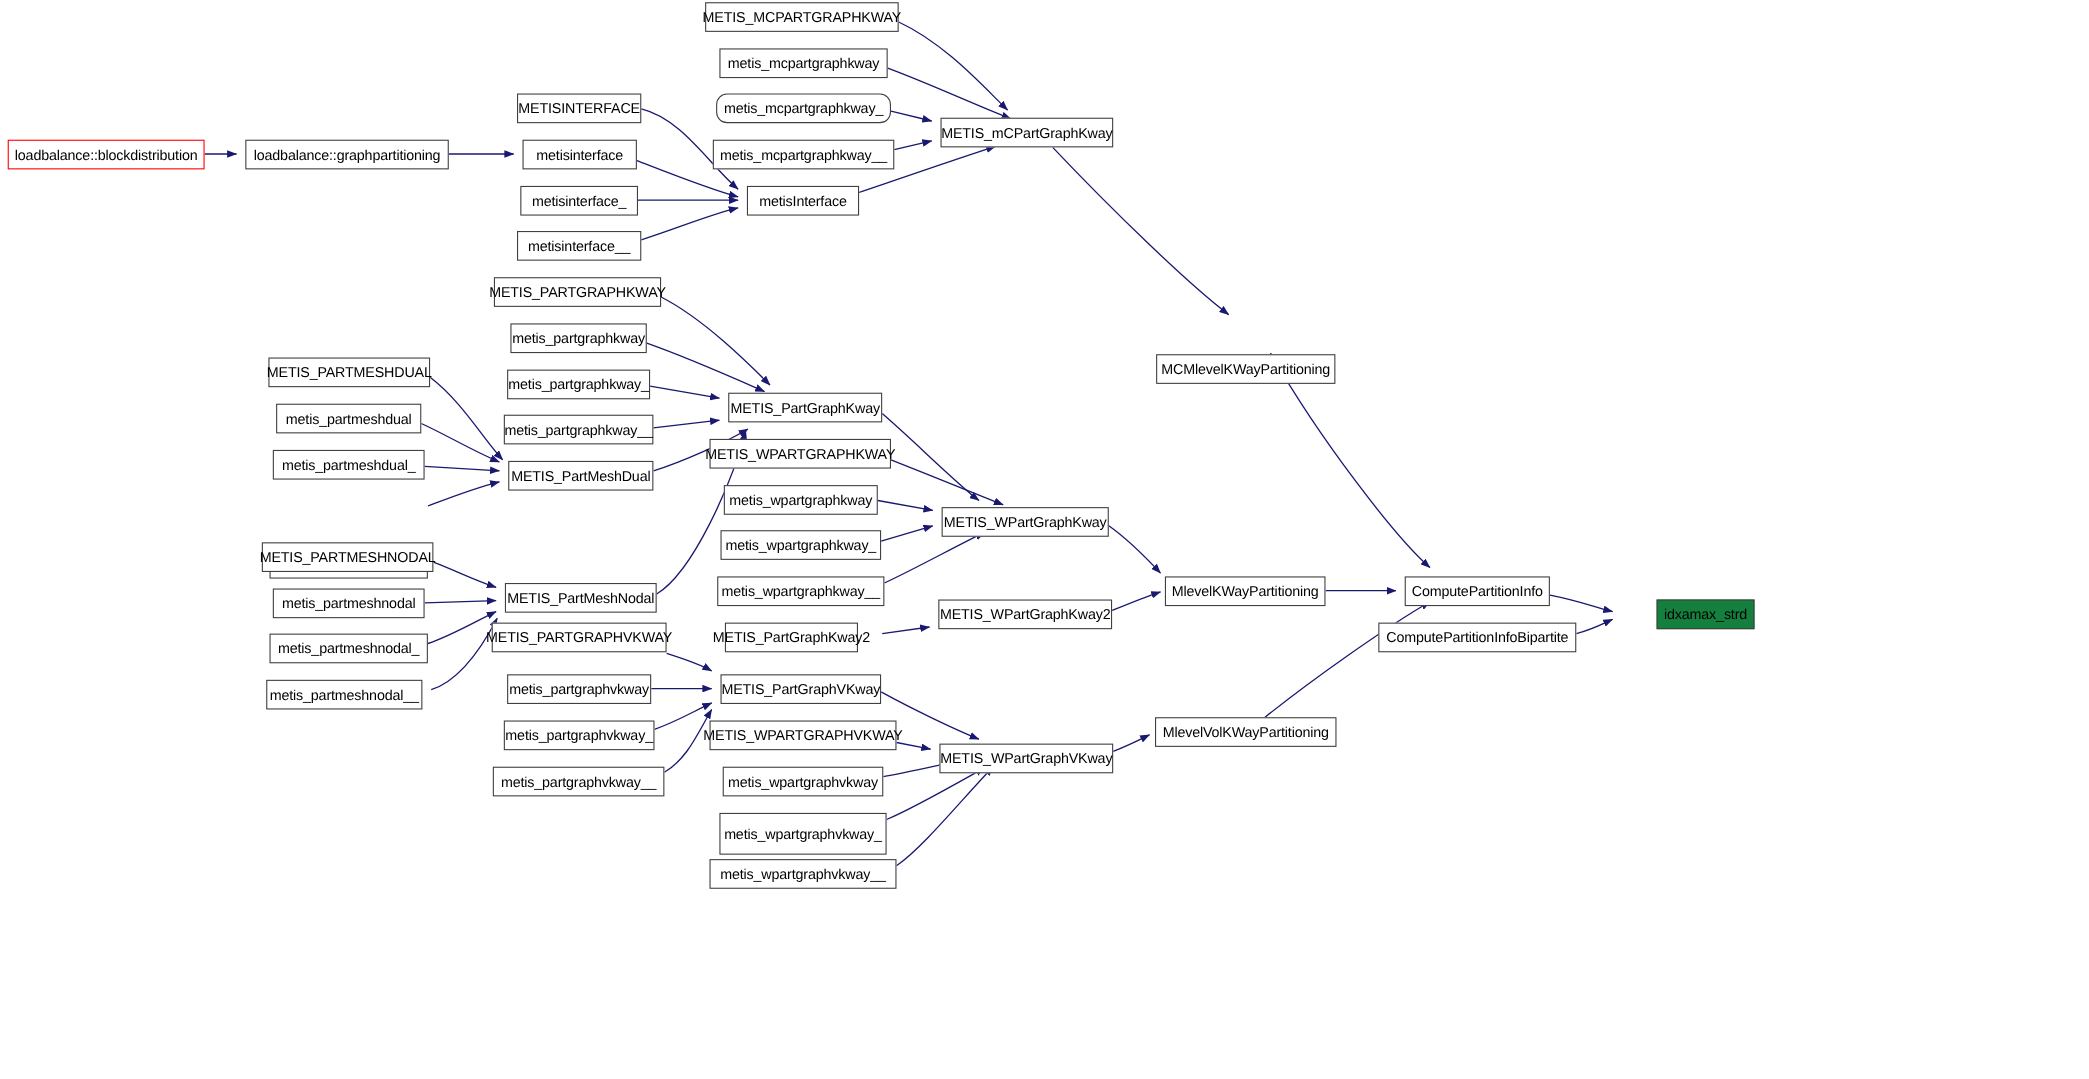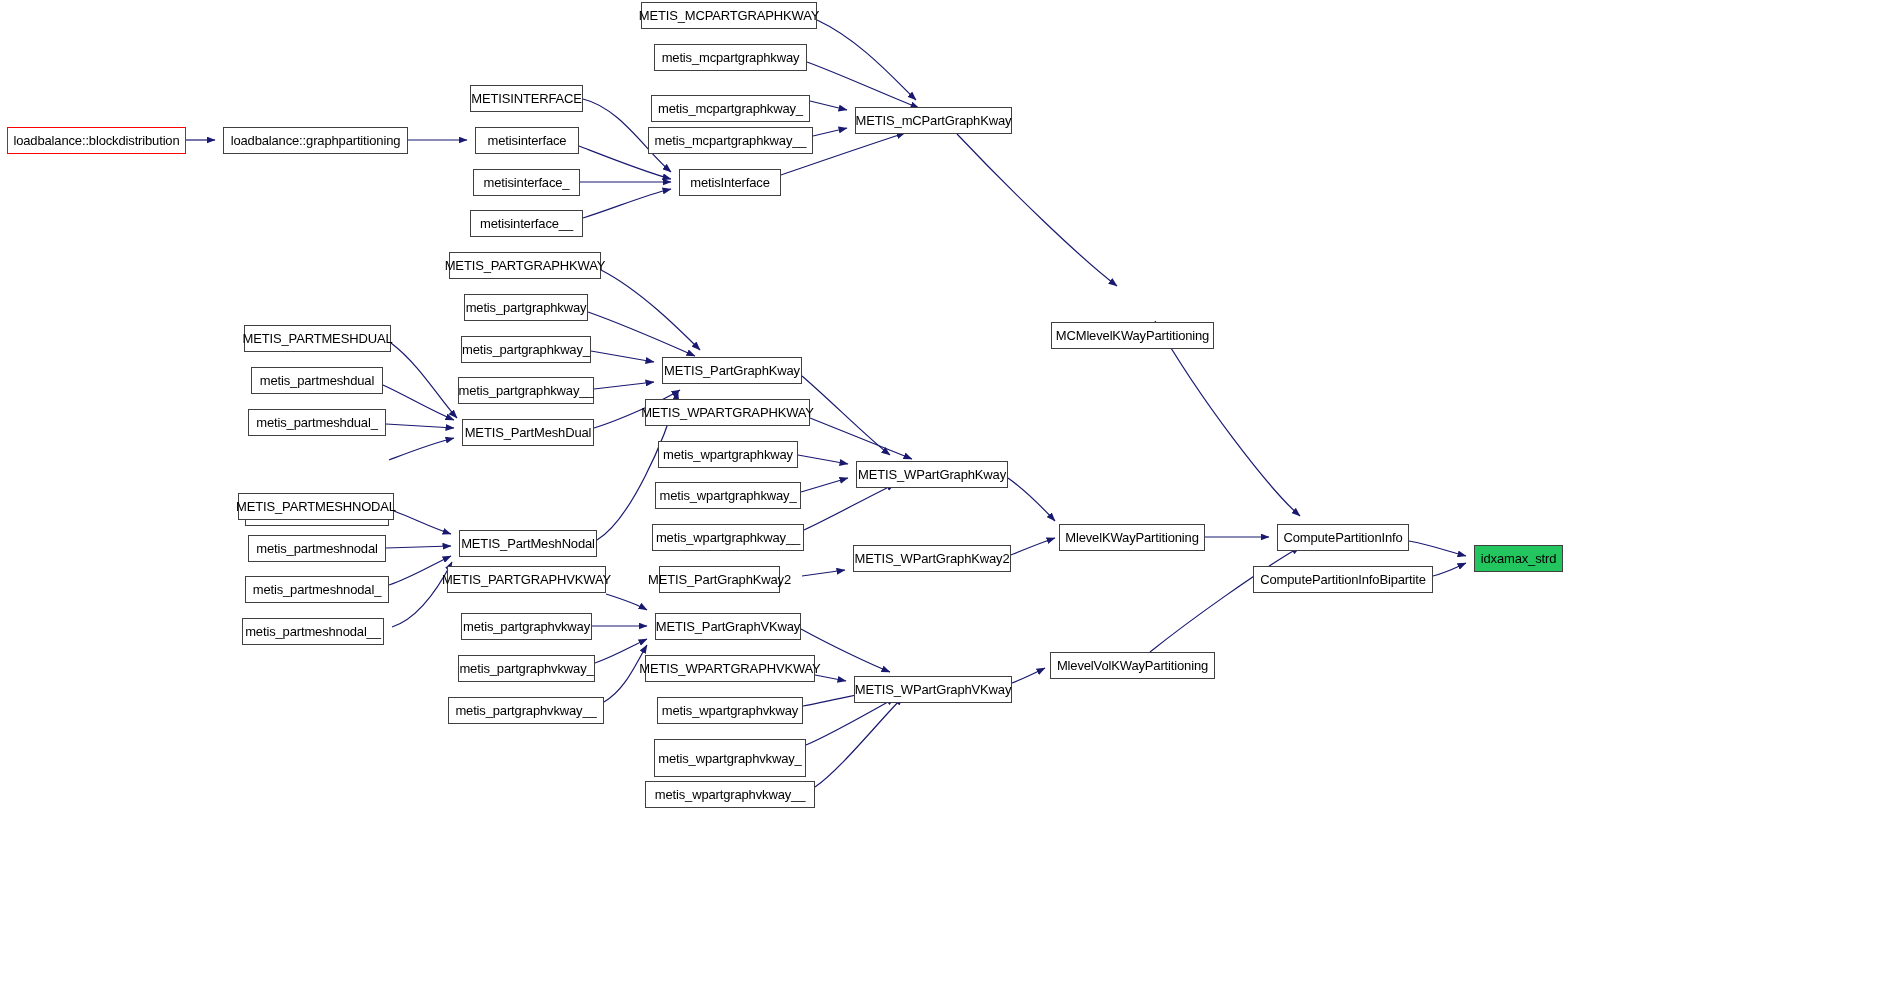--- a/index.html
+++ b/index.html
@@ -37,22 +37,23 @@
     justify-content: center;
     white-space: nowrap;
     letter-spacing: -0.15px;
     z-index: 5;
   }
   .node.root {
     border-color: #ff0000;
     justify-content: center;
   }
   .node.current {
-    background: #22c55e;
+    background: #15803d;
     border-color: #404040;
+    margin-left: 32px;
   }
 </style>
 </head>
 <body>
 
 <div id="canvas">
   <svg id="edge-layer" viewBox="0 0 1899 981" xmlns="http://www.w3.org/2000/svg">
     <defs>
       <marker id="arrowhead" markerWidth="9" markerHeight="7" refX="8.5" refY="3.5" orient="auto" markerUnits="userSpaceOnUse">
         <polygon points="0,0 9,3.5 0,7" fill="#191970"></polygon>
@@ -131,21 +132,21 @@
       </div>
       <div class="node" style="left: 679px; top: 169px; width: 102px; height: 27px;">
         <span>metisInterface</span>
       </div>
       <div class="node" style="left: 641px; top: 2px; width: 176px; height: 27px;">
         <span>METIS_MCPARTGRAPHKWAY</span>
       </div>
       <div class="node" style="left: 654px; top: 44px; width: 153px; height: 27px;">
         <span>metis_mcpartgraphkway</span>
       </div>
-      <div class="node" style="left: 651px; top: 95px; width: 159px; height: 27px;">
+      <div class="node" style="left: 651px; top: 85px; width: 159px; height: 27px; border-radius: 10px;">
         <span>metis_mcpartgraphkway_</span>
       </div>
       <div class="node" style="left: 648px; top: 127px; width: 165px; height: 27px;">
         <span>metis_mcpartgraphkway__</span>
       </div>
       <div class="node" style="left: 855px; top: 107px; width: 157px; height: 27px;">
         <span>METIS_mCPartGraphKway</span>
       </div>
       <div class="node" style="left: 1051px; top: 294px; width: 163px; height: 27px; margin-top: 28px;">
         <span>MCMlevelKWayPartitioning</span>

